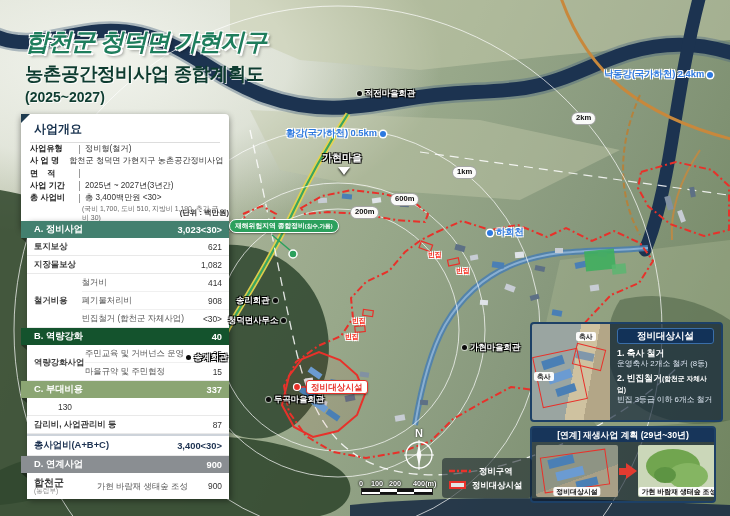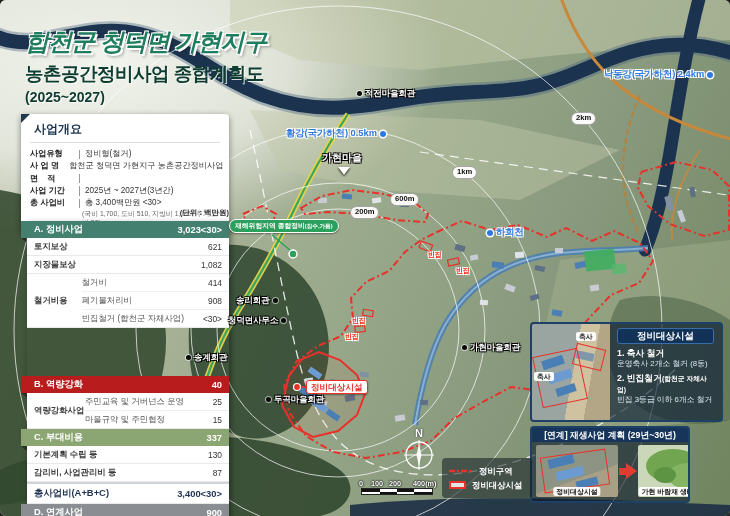--- a/index.html
+++ b/index.html
@@ -1,49 +1,49 @@
 <!DOCTYPE html>
 <html><head>
 <meta charset="utf-8">
 <style>
   html,body{margin:0;padding:0;background:#222;}
   #stage{position:relative;width:730px;height:516px;overflow:hidden;
-         font-family:"Liberation Sans","DejaVu Sans",sans-serif;background:#97a689;border-radius:6px;}
+         font-family:"Liberation Sans","DejaVu Sans",sans-serif;background:#97a689;}
   
   .mapbase{position:absolute;inset:0;
     background:
       radial-gradient(ellipse 340px 180px at 14% 12%, rgba(243,245,239,.97), rgba(243,245,239,.72) 55%, rgba(243,245,239,0) 100%),
       linear-gradient(115deg,#bcc2ab 0%,#aab399 28%,#98a88a 50%,#88997d 70%,#70845f 100%);}
   svg.overlay{position:absolute;inset:0;}
   
   .titleblock{position:absolute;left:25px;top:26px;}
   .t1{font-size:24px;font-weight:bold;font-style:italic;color:#1e7d5c;letter-spacing:-1px;
       text-shadow:-1px -1px 0 #fff,1px -1px 0 #fff,-1px 1px 0 #fff,2px 2px 0 #fff,3px 3px 3px rgba(0,0,0,.35);}
   .t2{font-size:18.5px;font-weight:bold;color:#0e3c30;letter-spacing:-.5px;margin-top:3px;
       text-shadow:1px 1px 0 rgba(255,255,255,.8);}
   .t3{font-size:14px;font-weight:bold;color:#0e3c30;margin-top:3px;text-shadow:1px 1px 0 rgba(255,255,255,.8);}
   
   .ovcard{position:absolute;left:21px;top:114px;width:208px;background:#fff;border-radius:4px;
           box-shadow:0 2px 6px rgba(0,0,0,.45);padding:7px 9px 7px;box-sizing:border-box;}
   .ovcard::before{content:"";position:absolute;left:0;top:0;border-top:9px solid #1d3a4f;border-right:9px solid transparent;}
-  .ovhead{font-size:12px;font-weight:bold;color:#16304d;padding:0 0 4px 4px;border-bottom:1px solid #ddd;margin-bottom:5px;}
+  .ovhead{font-size:12px;font-weight:bold;color:#16304d;padding:0 0 4px 4px;border-bottom:1px solid #ddd;}
   .ovrow{display:flex;font-size:8.2px;line-height:12.3px;}
   .ovlbl{width:44px;font-weight:bold;color:#222;white-space:pre;}
   .ovdiv{width:1px;background:#9a9a9a;margin:1.5px 5px;}
   .ovval{flex:1;color:#333;white-space:nowrap;}
   .ovnote{font-size:6.9px;color:#666;margin-left:52px;line-height:9px;}
   .unitnote{position:absolute;left:21px;top:208px;width:208px;text-align:right;font-size:7.5px;
             font-weight:bold;color:#2a2a2a;text-shadow:0 0 2px #fff,0 0 2px #fff;}
   
   .budget{position:absolute;left:27px;top:221px;width:202px;font-size:8.4px;
           box-shadow:2px 2px 6px rgba(0,0,0,.4);}
   .sec-head{position:relative;display:flex;justify-content:space-between;align-items:center;color:#fff;
             font-weight:bold;font-size:9.3px;height:17px;padding:0 7px 0 13px;margin-left:-6px;}
   .sec-head::after{content:"";position:absolute;left:0;top:100%;border-top:5px solid rgba(0,0,0,.38);border-left:6px solid transparent;}
-  .h-teal{background:#43806f;} .h-red{background:#b91c1c;margin-top:48px;} .h-green{background:#8ba573;} .h-gray{background:#8a8e92;}
+  .h-teal{background:#43806f;} .h-red{background:#14532d;} .h-green{background:#8ba573;} .h-gray{background:#8a8e92;}
   .trow{display:flex;align-items:center;border-bottom:1px solid #e9e9e9;height:17px;padding:0 7px;background:#fff;}
   .tcat{width:70px;font-weight:bold;color:#3a3a3a;white-space:nowrap;}
   .tcat.full{flex:1;}
   .titem{flex:1;color:#555;white-space:nowrap;}
   .tval{width:38px;text-align:right;color:#333;}
   .tgroup{display:flex;border-bottom:1px solid #e9e9e9;background:#fff;}
   .gcat{width:70px;display:flex;align-items:center;padding-left:7px;font-weight:bold;color:#3a3a3a;box-sizing:border-box;}
   .gitems{flex:1;}
   .girow{display:flex;height:17px;align-items:center;border-bottom:1px solid #f0f0f0;padding-right:7px;}
   .girow:last-child{border-bottom:none;}
@@ -83,21 +83,21 @@
   .shed{position:absolute;background:#4a7fb5;}
   .redpoly{position:absolute;border:1.5px solid #e8312a;}
   .photochip{position:absolute;background:rgba(255,255,255,.95);color:#222;font-size:6.8px;font-weight:bold;
              line-height:9px;padding:0 3px;border-radius:2px;}
   .facinfo{flex:1;padding:4px 7px 4px 7px;color:#eef3f9;}
   .fachead{background:#123258;border:1px solid #3a6ea8;border-radius:3px;color:#fff;font-weight:bold;
            font-size:9.5px;text-align:center;line-height:14px;margin:0 0 4px 0;}
   .facitem-t{font-size:8.8px;font-weight:bold;color:#fff;line-height:11px;}
   .facitem-t small{font-size:6.8px;}
   .facitem-d{font-size:7.8px;color:#dbe5f0;line-height:10px;margin-bottom:4px;}
-  .linkpanel{position:absolute;left:530px;top:426px;width:160px;height:77px;border:2px solid #1d4066;border-radius:4px;
+  .linkpanel{position:absolute;left:530px;top:426px;width:186px;height:77px;border:2px solid #1d4066;border-radius:4px;
              background:rgba(10,24,44,.6);box-sizing:border-box;overflow:hidden;}
   .linkhead{background:#17355a;color:#fff;font-weight:bold;font-size:8.8px;text-align:center;line-height:14px;}
   .linkbody{display:flex;align-items:center;justify-content:space-between;padding:3px 4px;}
   .lphoto{position:relative;width:82px;height:52px;border-radius:2px;overflow:hidden;flex:0 0 auto;}
   .lp-before{background:linear-gradient(160deg,#8e9484 0 60%,#a89f86 60%);}
   .lp-after{background:#cbd7b9;}
   .lcaption{position:absolute;left:50%;transform:translateX(-50%);bottom:1px;background:rgba(255,255,255,.95);
             color:#111;font-size:6.9px;font-weight:bold;line-height:9px;padding:0 3px;border-radius:2px;white-space:nowrap;}
   .greenblob{position:absolute;border-radius:50%;}
   .arrowwrap{display:flex;align-items:center;margin:0 1px;}
@@ -307,21 +307,20 @@
           <span class="titem">마을규약 및 주민협정</span>
           <span class="tval">15</span>
         </div>
       </div>
     </div>
     <div class="sec-head h-green">
       <span>C. 부대비용</span>
       <span>337</span>
     </div>
     <div class="trow">
-      <span class="tcat full">기본계획 수립 등</span>
       <span class="tval">130</span>
     </div>
     <div class="trow">
       <span class="tcat full">감리비, 사업관리비 등</span>
       <span class="tval">87</span>
     </div>
     <div class="grand">
       <span>총사업비(A+B+C)</span>
       <span>3,400&lt;30&gt;</span>
     </div>

